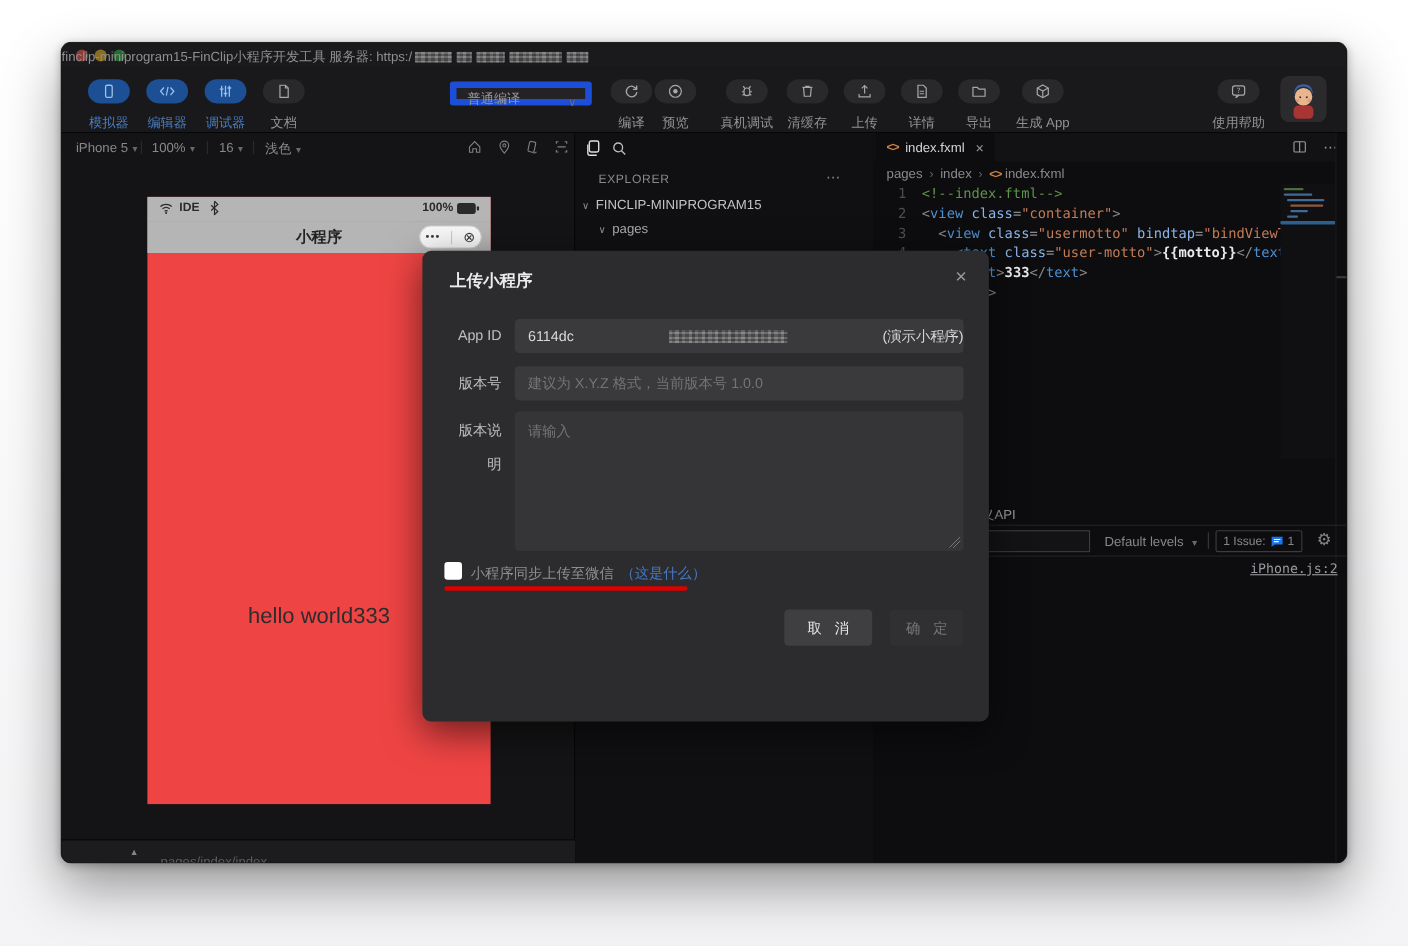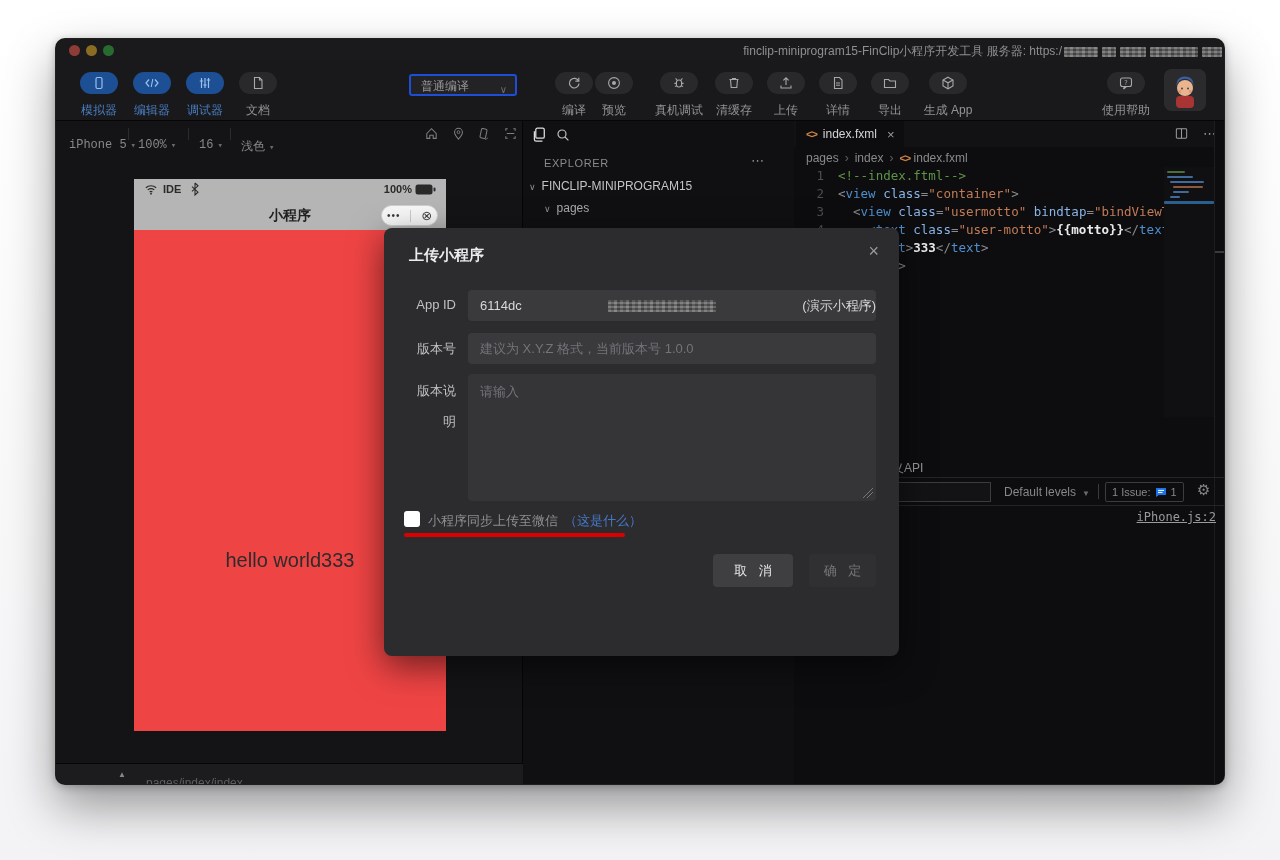--- a/index.html
+++ b/index.html
@@ -7,42 +7,42 @@
   body { font-family:"Liberation Sans","DejaVu Sans",sans-serif; background:linear-gradient(#ffffff,#f3f3f5); overflow:hidden; position:relative; }
   .abs { position:absolute; }
   .window { position:absolute; left:55px; top:38px; width:1170px; height:747px; background:#0e0e10; border-radius:10px; overflow:hidden; box-shadow:0 22px 48px rgba(0,0,0,.38), 0 2px 8px rgba(0,0,0,.25); border:1px solid rgba(255,255,255,.07); }
 
   
   .titlebar { position:absolute; left:0; top:0; width:100%; height:22px; background:#1a1a1c; }
   .tdot { position:absolute; top:6px; width:11px; height:11px; border-radius:50%; }
   .dot-r { left:13px; background:#8f3b36; }
   .dot-y { left:30px; background:#8a6c22; }
   .dot-g { left:47px; background:#276b31; }
-  .win-title { position:absolute; top:4px; left:0; width:100%; text-align:right; font-size:12px; color:#8f8f92; white-space:nowrap; }
+  .win-title { position:absolute; top:4px; left:0; width:100%; text-align:left; font-size:12px; color:#8f8f92; white-space:nowrap; }
   .mosaic { display:inline-block; vertical-align:middle; height:10px; border-radius:1px; margin:0 2px;
     background-image:repeating-linear-gradient(0deg, rgba(150,150,150,.45) 0 2px, rgba(70,70,70,.45) 2px 4px),
       repeating-linear-gradient(90deg,#6e6e70 0 3px,#4a4a4c 3px 6px,#7e7e80 6px 9px,#3c3c3e 9px 12px);
     filter:blur(.5px); }
 
   
   .toolbar { position:absolute; left:0; top:22px; width:100%; height:60px; background:#19191b; border-bottom:1px solid #060607; }
   .tool-btn { position:absolute; top:11px; width:44px; text-align:center; cursor:default; }
   .pill { display:inline-block; width:38px; height:22px; border-radius:11px; background:#29292b; line-height:20px; }
   .pill svg { vertical-align:middle; }
   .pill.blue { background:#1c4f94; }
   .tb-label { display:block; margin-top:4px; font-size:12px; color:#939396; white-space:nowrap; }
   .tb-label.blue { color:#4a7cc0; }
-  .compile-select { position:absolute; left:353px; top:13px; width:108px; height:22px; border:2px solid #1d4ed8; border-radius:3px; background:#232325; color:#98989a; font-size:12px; line-height:20px; padding-left:10px; }
+  .compile-select { position:absolute; left:353px; top:13px; width:129px; height:22px; border:6px solid #1d4ed8; border-radius:3px; background:#232325; color:#98989a; font-size:12px; line-height:20px; padding-left:10px; }
   .compile-select .chev { position:absolute; right:8px; top:4px; color:#6d6d70; font-size:10px; }
   .avatar { position:absolute; left:1108px; top:8px; width:42px; height:42px; border-radius:8px; background:#2b2b2d; overflow:hidden; }
 
   
   .sim-panel { position:absolute; left:0; top:82px; width:467px; height:665px; background:#141416; border-right:1px solid #050506; }
   .sim-controls { position:absolute; left:0; top:2px; width:100%; height:22px; font-size:12px; color:#88888a; }
-  .sim-ctl { position:absolute; top:15px; white-space:nowrap;font-family:Liberation Mono, monospace; }
+  .sim-ctl { position:absolute; top:4px; white-space:nowrap; }
   .sim-ctl .chev { color:#68686b; font-size:9px; margin-left:4px; }
   .vsep { position:absolute; top:5px; width:1px; height:12px; background:#2b2b2d; }
   .sim-icon { position:absolute; top:3px; color:#7e7e80; }
 
   .phone { position:absolute; left:78px; top:58px; width:312px; height:552px; background:#ef4444; }
   .p-status { position:absolute; left:0; top:0; width:100%; height:22px; background:#b5b5b5; color:#2a2a2a; font-size:11px; }
   .p-nav { position:absolute; left:0; top:22px; width:100%; height:29px; background:#b5b5b5; }
   .p-nav-title { position:absolute; width:100%; text-align:center; top:6px; font-size:14px; font-weight:700; color:#222; }
   .capsule { position:absolute; right:8px; top:4px; width:57px; height:21px; background:#f7f7f7; border:1px solid #cfcfcf; border-radius:11px; display:flex; align-items:center; justify-content:space-around; color:#3a3a3a; }
   .capsule .cdiv { width:1px; height:12px; background:#cccccc; }

